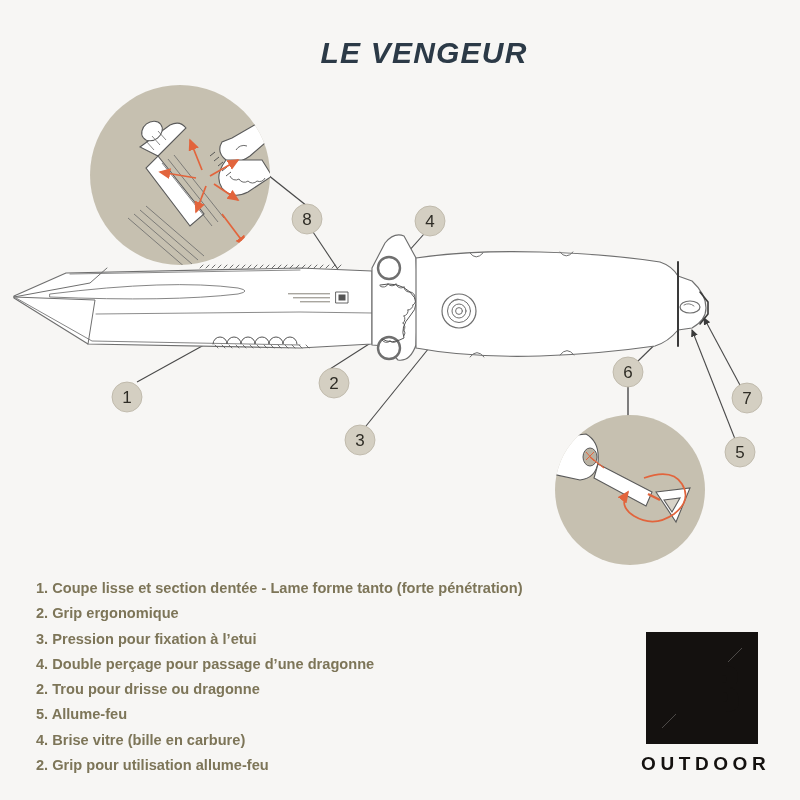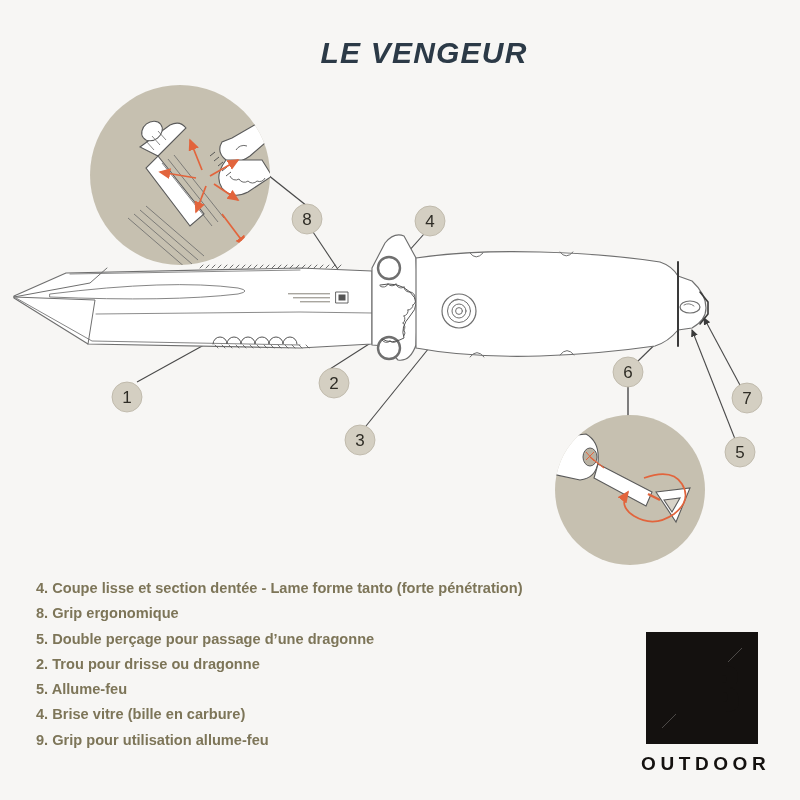--- a/index.html
+++ b/index.html
@@ -292,27 +292,28 @@
         <text x="747" y="404" text-anchor="middle" font-family="Liberation Sans, sans-serif" font-size="17" fill="#2f2d26">7</text>
       </g>
       <g>
         <circle cx="307" cy="219" r="15" fill="#d4cfc2" stroke="#b9b2a3" stroke-width="0.8"></circle>
         <text x="307" y="225" text-anchor="middle" font-family="Liberation Sans, sans-serif" font-size="17" fill="#2f2d26">8</text>
       </g>
     </g>
   </svg>
 
   <div id="legend">
-    <div class="li">4. Coupe lisse et section dentée - Lame forme tanto (forte pénétration)</div>
-    <div class="li">8. Grip ergonomique</div>
-    <div class="li">5. Double perçage pour passage d’une dragonne</div>
+    <div class="li">1. Coupe lisse et section dentée - Lame forme tanto (forte pénétration)</div>
+    <div class="li">2. Grip ergonomique</div>
+    <div class="li">3. Pression pour fixation à l’etui</div>
+    <div class="li">4. Double perçage pour passage d’une dragonne</div>
     <div class="li">2. Trou pour drisse ou dragonne</div>
     <div class="li">5. Allume-feu</div>
     <div class="li">4. Brise vitre (bille en carbure)</div>
-    <div class="li">9. Grip pour utilisation allume-feu</div>
+    <div class="li">2. Grip pour utilisation allume-feu</div>
   </div>
 
   <div id="logo">
     <svg id="logoMark" viewBox="0 0 112 112">
       <path d="M0,0 L112,0 L112,112 L0,112 Z
                M16,16 L96,16 L82,30 L30,30 L30,82 L16,96 Z" fill="#14110f" fill-rule="evenodd"></path>
       <path d="M112,112 L0,112 L0,0 L112,0 Z
                M96,96 L16,96 L30,82 L82,82 L82,30 L96,16 Z" fill="#14110f" fill-rule="evenodd"></path>
       <g fill="#14110f">
         <path d="M31,34 L73,34 L73,43 L57,43 L57,80 L46,80 L46,43 L31,43 Z"></path>

